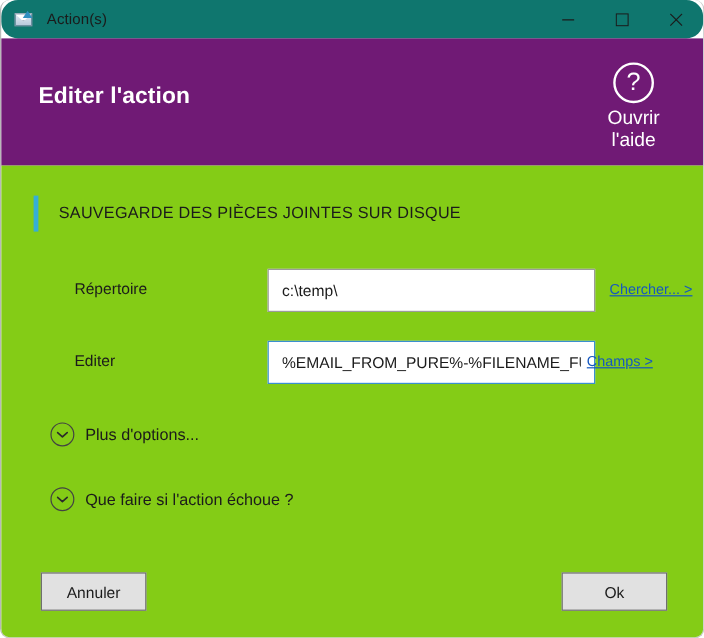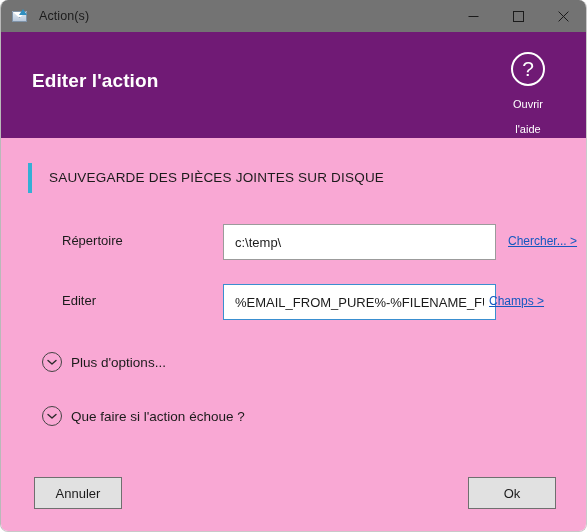--- a/index.html
+++ b/index.html
@@ -26,23 +26,24 @@
     box-sizing: border-box;
     overflow: hidden;
   }
 
   
   #titlebar {
     position: absolute;
     left: 0; top: 0;
     width: 100%;
     height: 32px;
-    background: #737373;
-    display: flex;
-    align-items: center;
+    background: #0f766e;
+    display: flex;
+    align-items: center;
+    border-radius: 14px;
   }
 
   #app-icon {
     width: 18px;
     height: 18px;
     margin-left: 10px;
     margin-right: 10px;
     position: relative;
     flex: none;
   }
@@ -127,33 +128,33 @@
     margin: 0 auto;
     border: 2px solid #ffffff;
     border-radius: 50%;
     box-sizing: border-box;
     font-size: 21px;
     line-height: 30px;
     text-align: center;
     font-weight: normal;
   }
   .help-line {
-    font-size: 11px;
+    font-size: 16px;
     line-height: 13px;
-    margin-top: 12px;
+    margin-top: 6px;
   }
 
   
   #body {
     position: absolute;
     left: 0;
     top: 138px;
     width: 100%;
     height: 394px;
-    background: #f9a8d4;
+    background: #84cc16;
   }
 
   #section-bar {
     position: absolute;
     left: 27px;
     top: 25px;
     width: 4px;
     height: 30px;
     background: #35afd5;
   }

